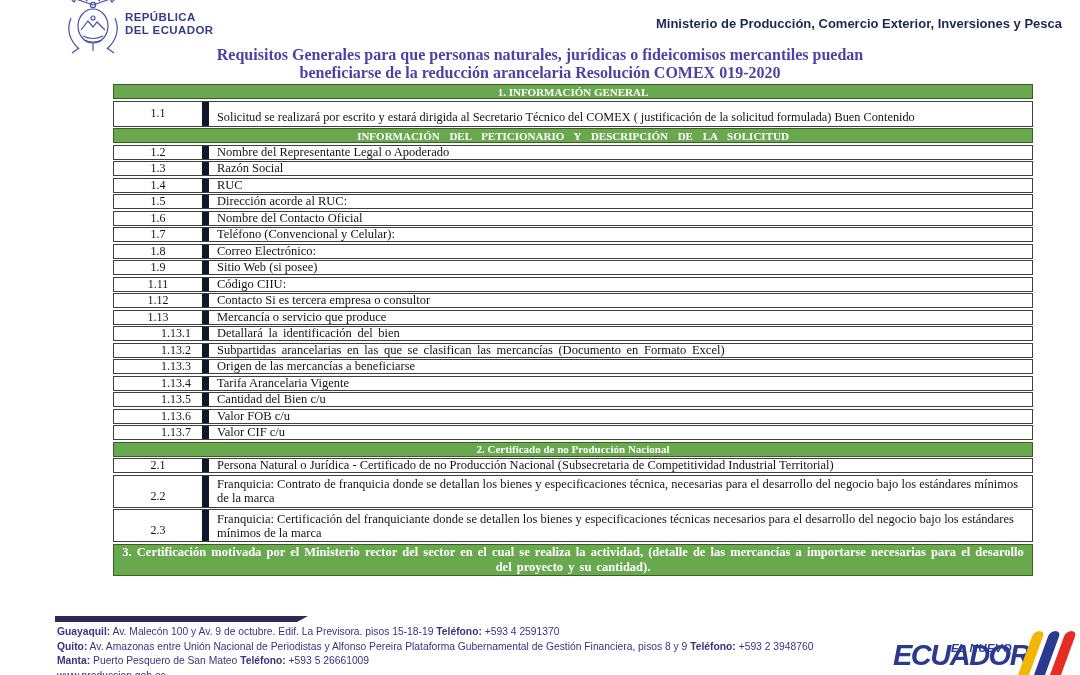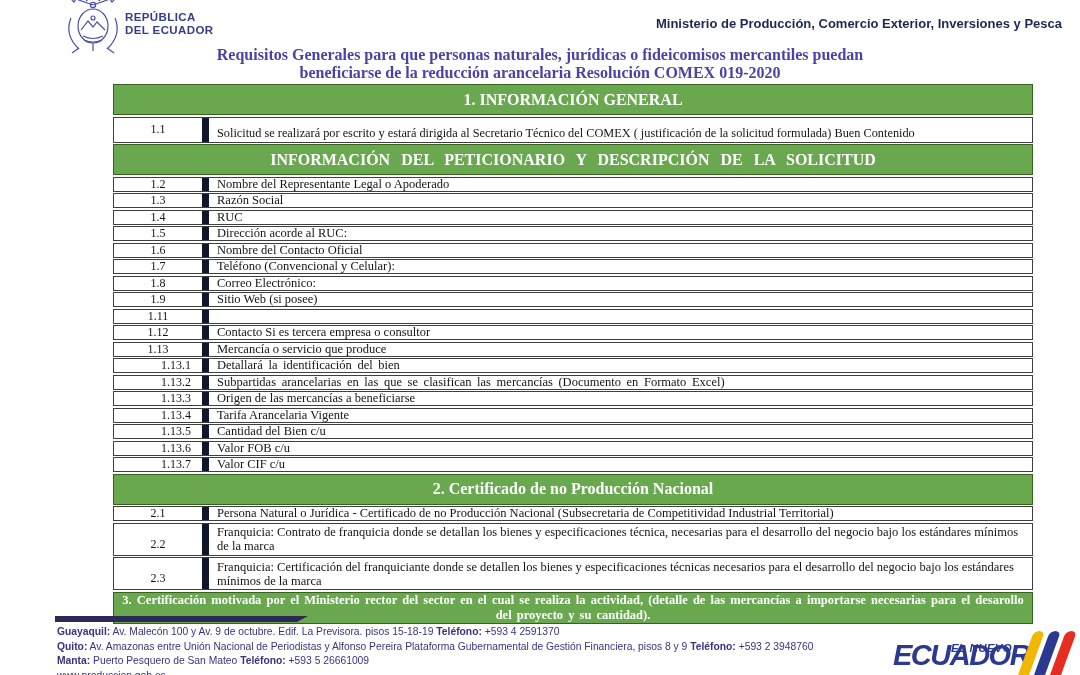--- a/index.html
+++ b/index.html
@@ -32,22 +32,22 @@
   }
   .trow .num {
     box-sizing:border-box; flex:0 0 95px; align-self:stretch;
     border-right:7px solid #0f172a; display:flex; align-items:center;
     justify-content:center; font-size:12px;
   }
   .trow .txt { flex:1; padding:0 4px 0 8px; }
   .trow.item { height:15px; }
   .trow.sub .num { justify-content:flex-end; padding-right:11px; }
   .trow.section {
-    height:31px; background:#6aa84f; border-color:#38611e; color:#ffffff;
-    font-weight:bold; justify-content:center; text-align:center; font-size:16px;
+    height:15px; background:#6aa84f; border-color:#38611e; color:#ffffff;
+    font-weight:bold; justify-content:center; text-align:center; font-size:11px;
   }
   .trow.section .stxt { width:100%; }
   .secwide .stxt { word-spacing:7px; }
   .trow.tall1 { height:26px; }
   .tall1 .txt { align-self:flex-end; padding-bottom:1px; font-size:12.3px;margin-top:28px; }
   .trow.h2 { height:33px; }
   .h2 .txt { line-height:14px; }
   .h2 .num { align-items:flex-end; padding-bottom:3px; }
   .trow.sec3 { height:32px; line-height:14.5px; font-size:12.5px; word-spacing:2px; }
   .ws .txt { word-spacing:2.5px; }
@@ -146,20 +146,21 @@
   <div class="trow item">
     <div class="num">1.8</div>
     <div class="txt">Correo Electrónico:</div>
   </div>
   <div class="trow item">
     <div class="num">1.9</div>
     <div class="txt">Sitio Web (si posee)</div>
   </div>
   <div class="trow item">
     <div class="num">1.11</div>
+    <div class="txt">Código CIIU:</div>
   </div>
   <div class="trow item">
     <div class="num">1.12</div>
     <div class="txt">Contacto Si es tercera empresa o consultor</div>
   </div>
   <div class="trow item">
     <div class="num">1.13</div>
     <div class="txt">Mercancía o servicio que produce</div>
   </div>
 

